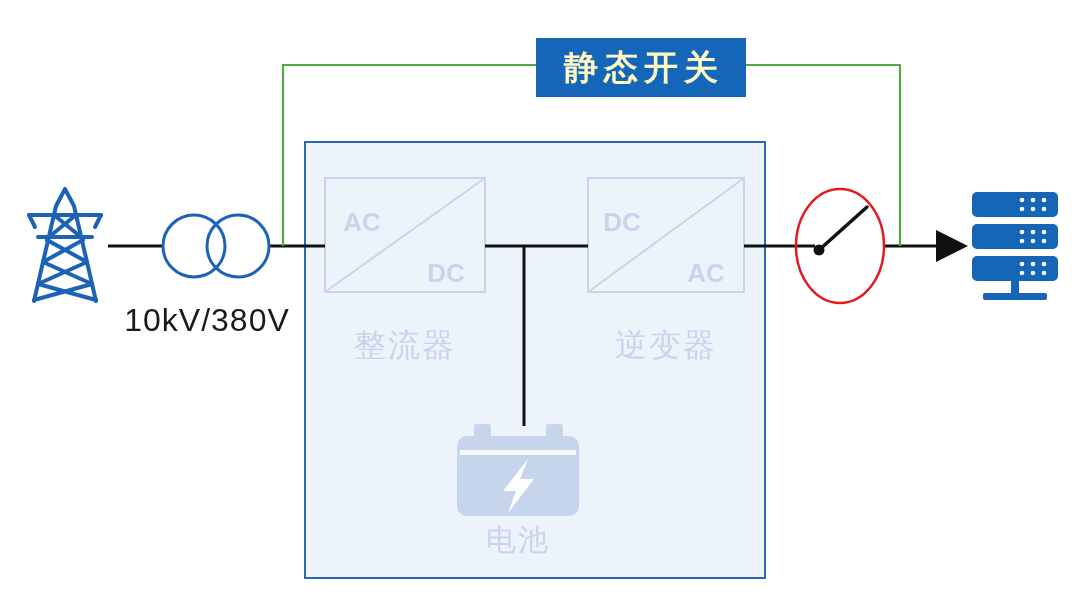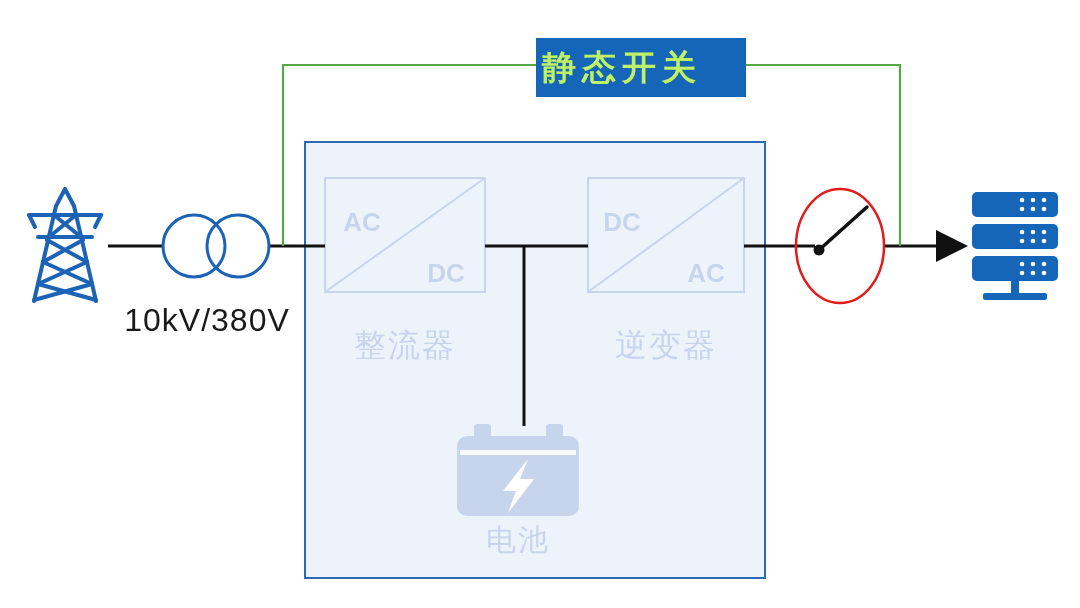--- a/index.html
+++ b/index.html
@@ -25,23 +25,23 @@
   .red-stroke { fill:none; stroke:var(--red); stroke-width:2.5; }
   .lever { stroke:var(--line); stroke-width:3.5; stroke-linecap:round; }
   svg text { font-family:"Liberation Sans", sans-serif; }
   .conv     { font-size:26px; font-weight:600; fill:var(--faded); text-anchor:middle; }
   .zh-faded { font-size:32px; fill:var(--faded); text-anchor:middle; letter-spacing:2px; }
   .zh-faded-sm { font-size:30px; fill:var(--faded); text-anchor:middle; letter-spacing:2px; }
 
   
   .banner {
     position:absolute; left:536px; top:38px; width:210px; height:59px;
-    background:var(--blue); color:#bef264;
+    background:var(--blue); color:#fef9c3;
     font-size:34px; font-weight:700; letter-spacing:6px; text-indent:6px;
-    display:flex; align-items:center; justify-content:flex-start;
+    display:flex; align-items:center; justify-content:center;
   }
   .status {
     position:absolute; left:285px; top:296px; width:460px;
     text-align:center; color:var(--text);
     font-size:40px; font-weight:600; line-height:66px; letter-spacing:2px;
   }
   .xfmr-label {
     position:absolute; left:112px; top:302px; width:190px;
     text-align:center; font-size:32px; color:#1a1a1a; letter-spacing:1px;
   }

